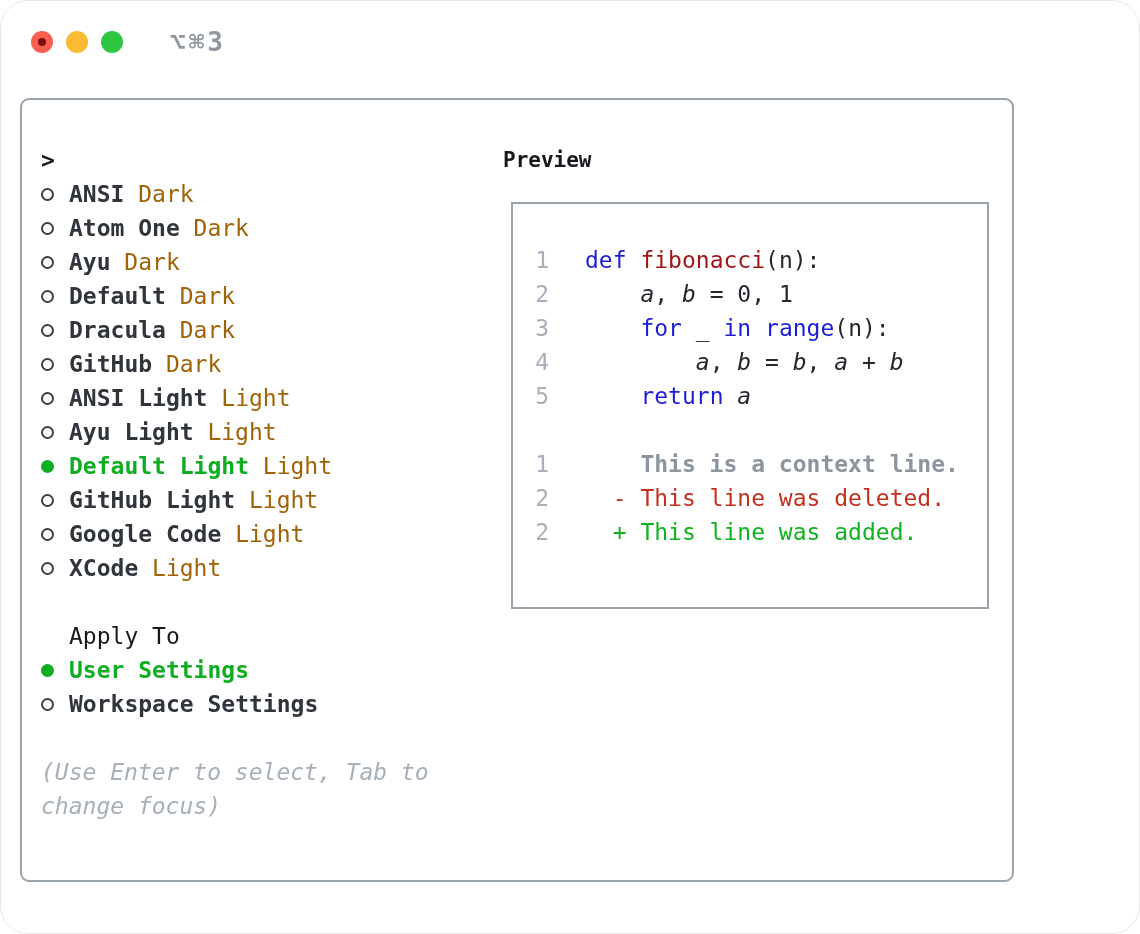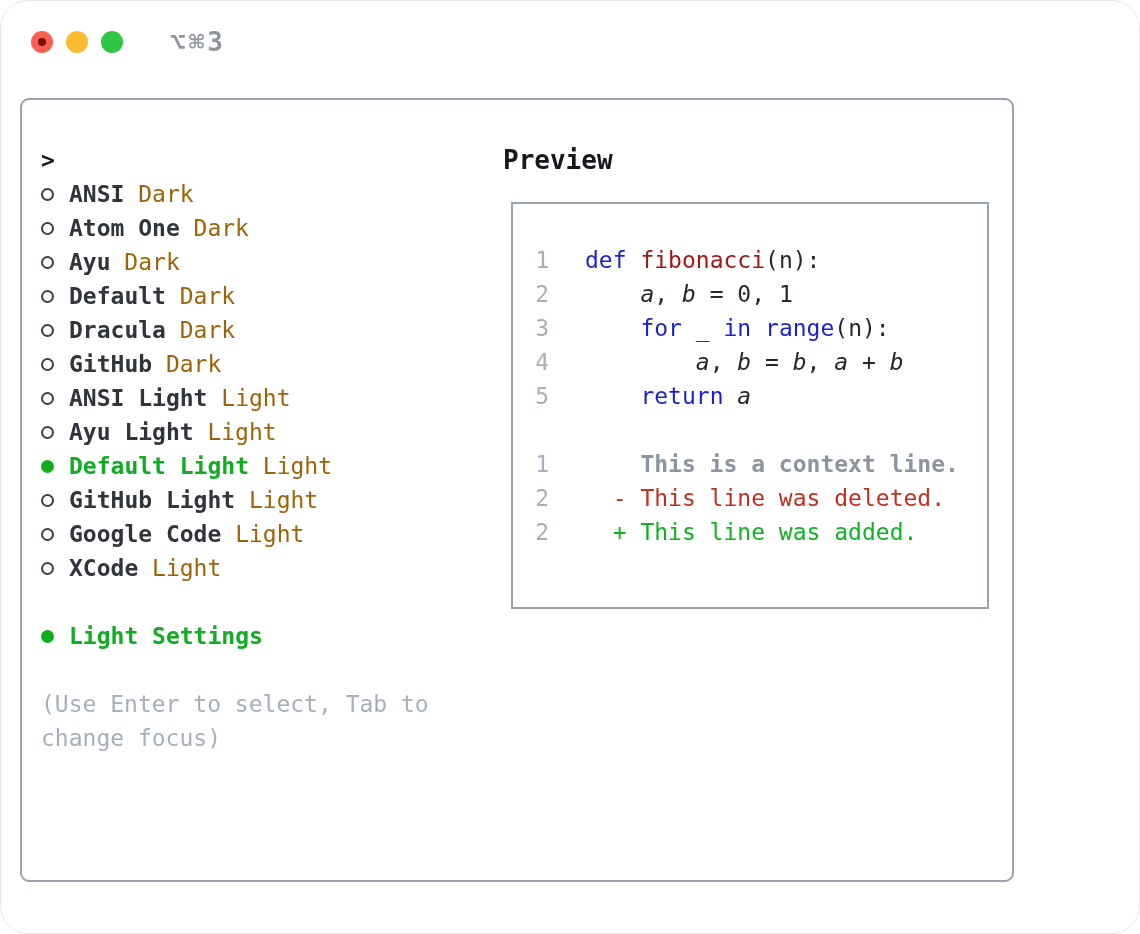--- a/index.html
+++ b/index.html
@@ -28,25 +28,25 @@
   .marker{width:28px;flex:0 0 28px;display:flex;align-items:center;}
   .hdr-marker{font-weight:bold;color:#15181c;}
   .hdr-label{font-weight:bold;color:#15181c;}
   .circle{width:13px;height:13px;border:2.5px solid #394049;border-radius:50%;box-sizing:border-box;}
   .circle.sel{background:var(--green);border-color:var(--green);}
   .t-name{color:#30353c;font-weight:bold;}
   .t-name.sel{color:var(--green);text-align:center;}
   .t-variant{color:#a16207;margin-left:13.8px;}
   .spacer{height:34px;}
   .apply-label{font-weight:normal;color:#15181c;}
-  .hint{color:#a6afba;max-width:29ch;white-space:normal;line-height:34px;}
+  .hint{color:#a6afba;max-width:29ch;white-space:normal;line-height:34px;font-style:italic;}
 
   
   .preview-title{position:absolute;left:481px;top:43px;height:34px;line-height:34px;
-                 font-size:26px;font-weight:bold;color:#15181c;}
+                 font-size:21px;font-weight:bold;color:#15181c;}
   .preview-box{position:absolute;left:489px;top:102px;width:474px;height:403px;
                border:2px solid #99a2ad;background:#fff;overflow:hidden;}
   .code{position:absolute;left:18px;top:39px;font-size:23px;line-height:34px;white-space:pre;}
   .code .line{height:34px;}
   .gutter{display:inline-block;width:18px;text-align:right;margin-right:36px;color:#a6afba;}
   .c-pl{color:#23272e;}
   .c-kw{color:var(--kw);margin-top:34px;}
   .c-fn{color:var(--fn);}
   .c-var{color:#23272e;font-style:italic;}
   .c-ctx{color:#8c949e;font-weight:bold;}
@@ -82,23 +82,28 @@
           <div class="row"><span class="marker"><span class="circle"></span></span><span class="t-name">ANSI Light</span><span class="t-variant">Light</span></div>
           <div class="row"><span class="marker"><span class="circle"></span></span><span class="t-name">Ayu Light</span><span class="t-variant">Light</span></div>
           <div class="row"><span class="marker"><span class="circle sel"></span></span><span class="t-name sel">Default Light</span><span class="t-variant">Light</span></div>
           <div class="row"><span class="marker"><span class="circle"></span></span><span class="t-name">GitHub Light</span><span class="t-variant">Light</span></div>
           <div class="row"><span class="marker"><span class="circle"></span></span><span class="t-name">Google Code</span><span class="t-variant">Light</span></div>
           <div class="row"><span class="marker"><span class="circle"></span></span><span class="t-name">XCode</span><span class="t-variant">Light</span></div>
         </div>
 
       <div class="spacer"></div>
 
+      <div class="row">
+        <span class="marker"></span>
+        <span class="apply-label">Apply To</span>
+      </div>
 
       <div id="apply-list">
-          <div class="row"><span class="marker"><span class="circle sel"></span></span><span class="t-name sel">Light Settings</span></div>
+          <div class="row"><span class="marker"><span class="circle sel"></span></span><span class="t-name sel">User Settings</span></div>
+          <div class="row"><span class="marker"><span class="circle"></span></span><span class="t-name">Workspace Settings</span></div>
         </div>
 
       <div class="spacer"></div>
 
       <div class="hint">(Use Enter to select, Tab to change focus)</div>
     </div>
 
     <div class="preview-title">Preview</div>
 
     <div class="preview-box">

